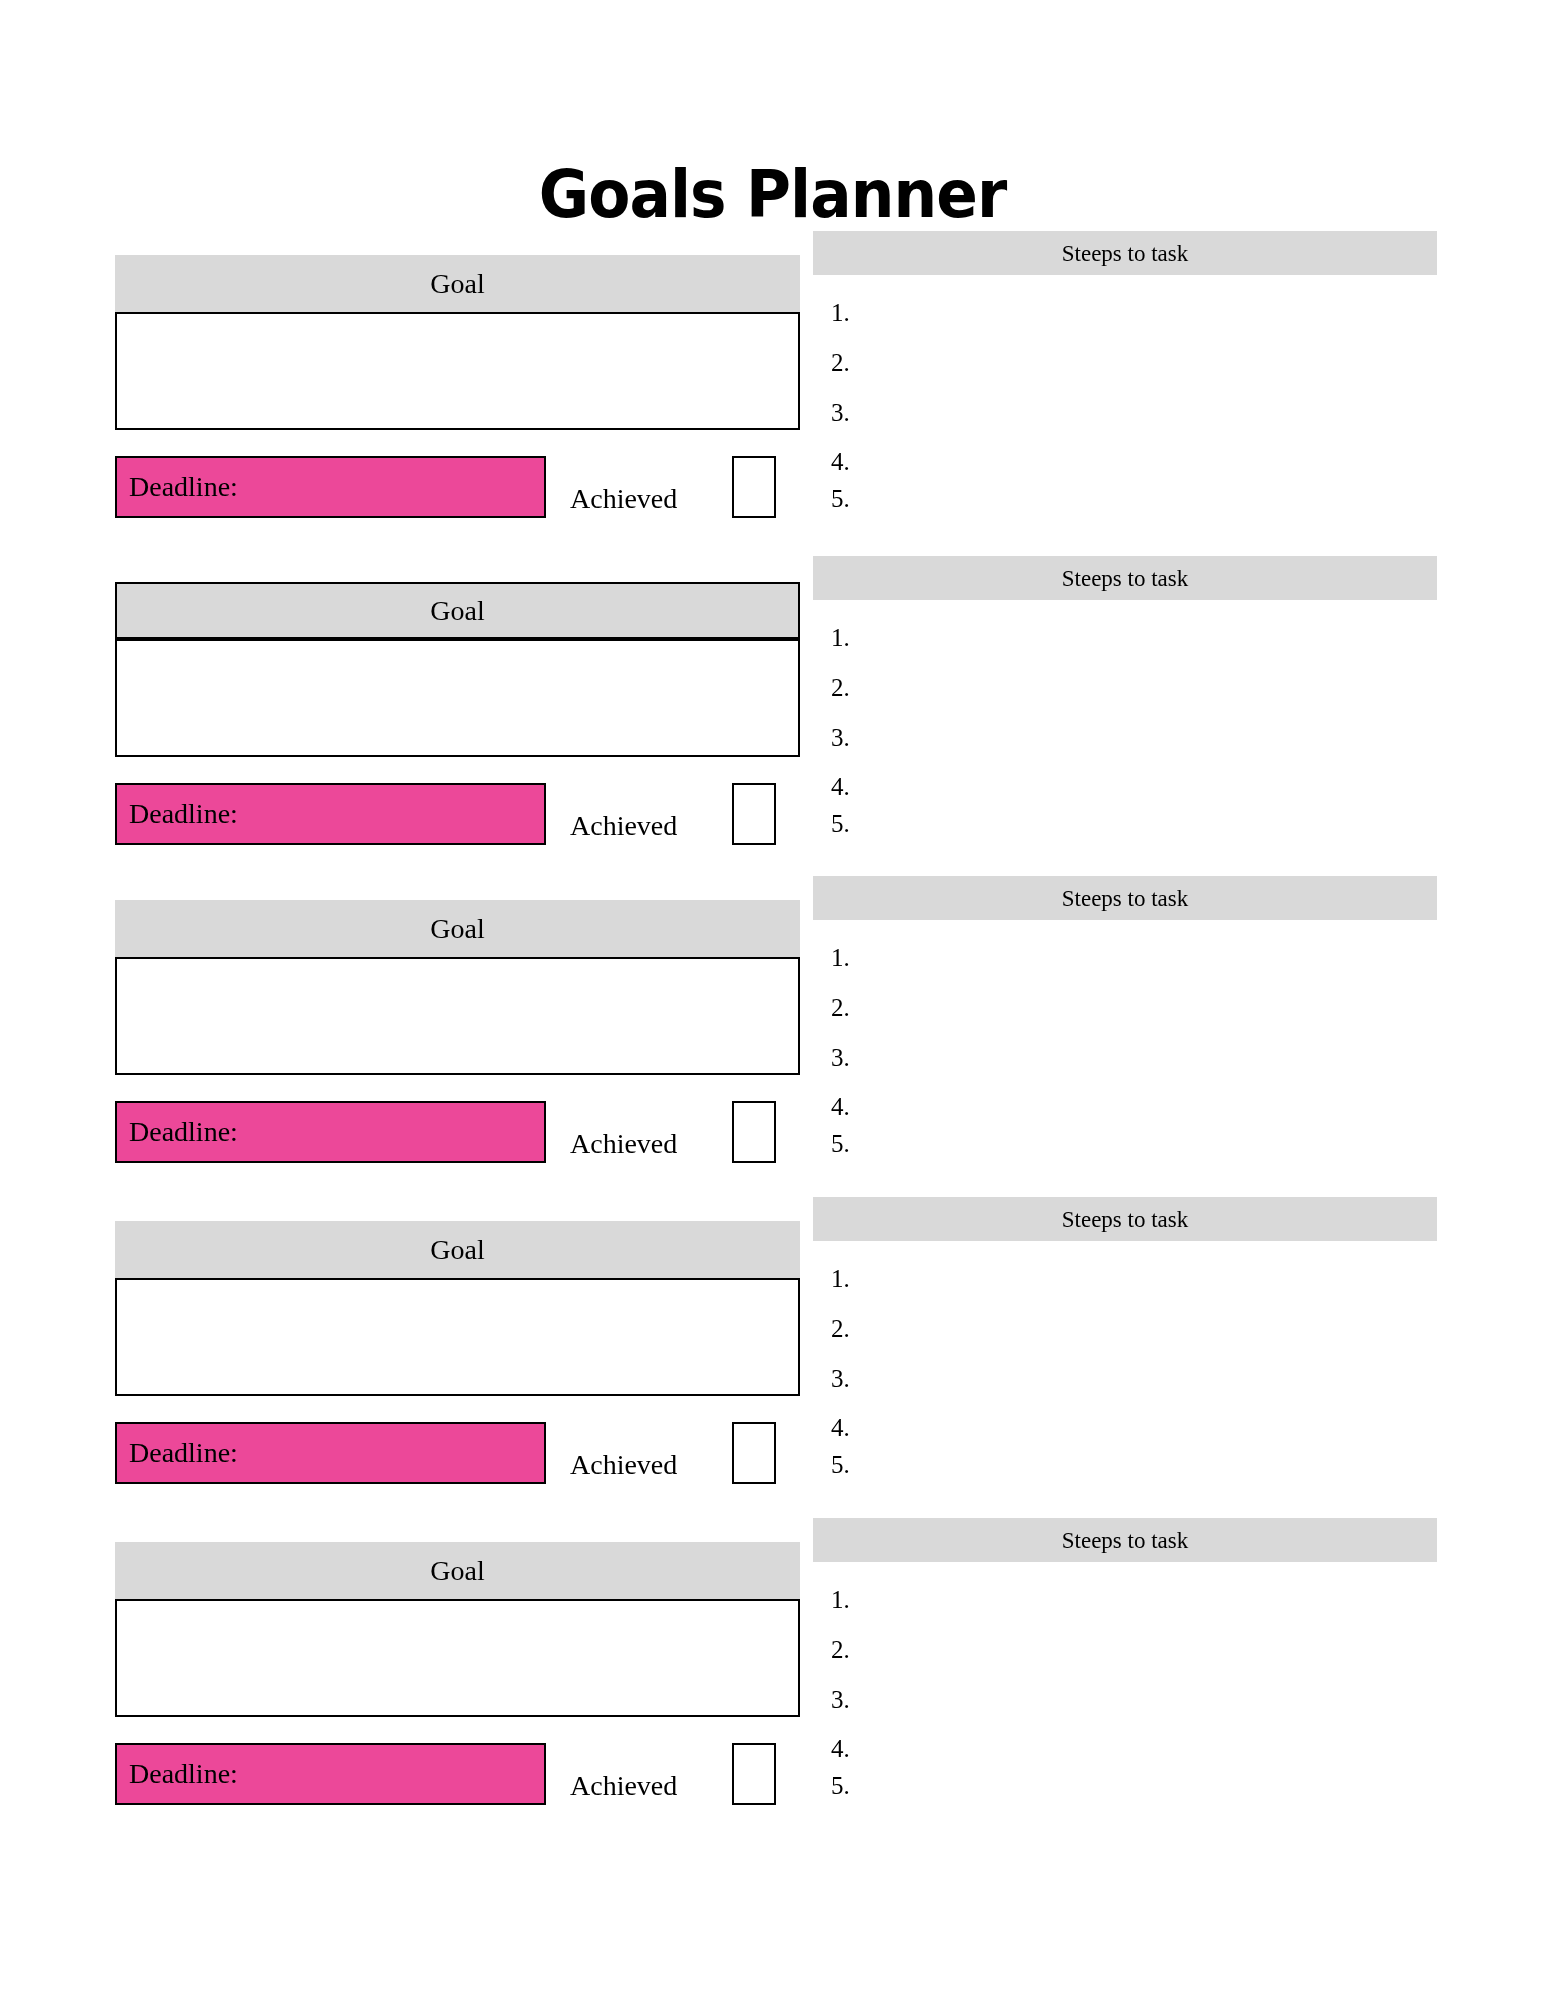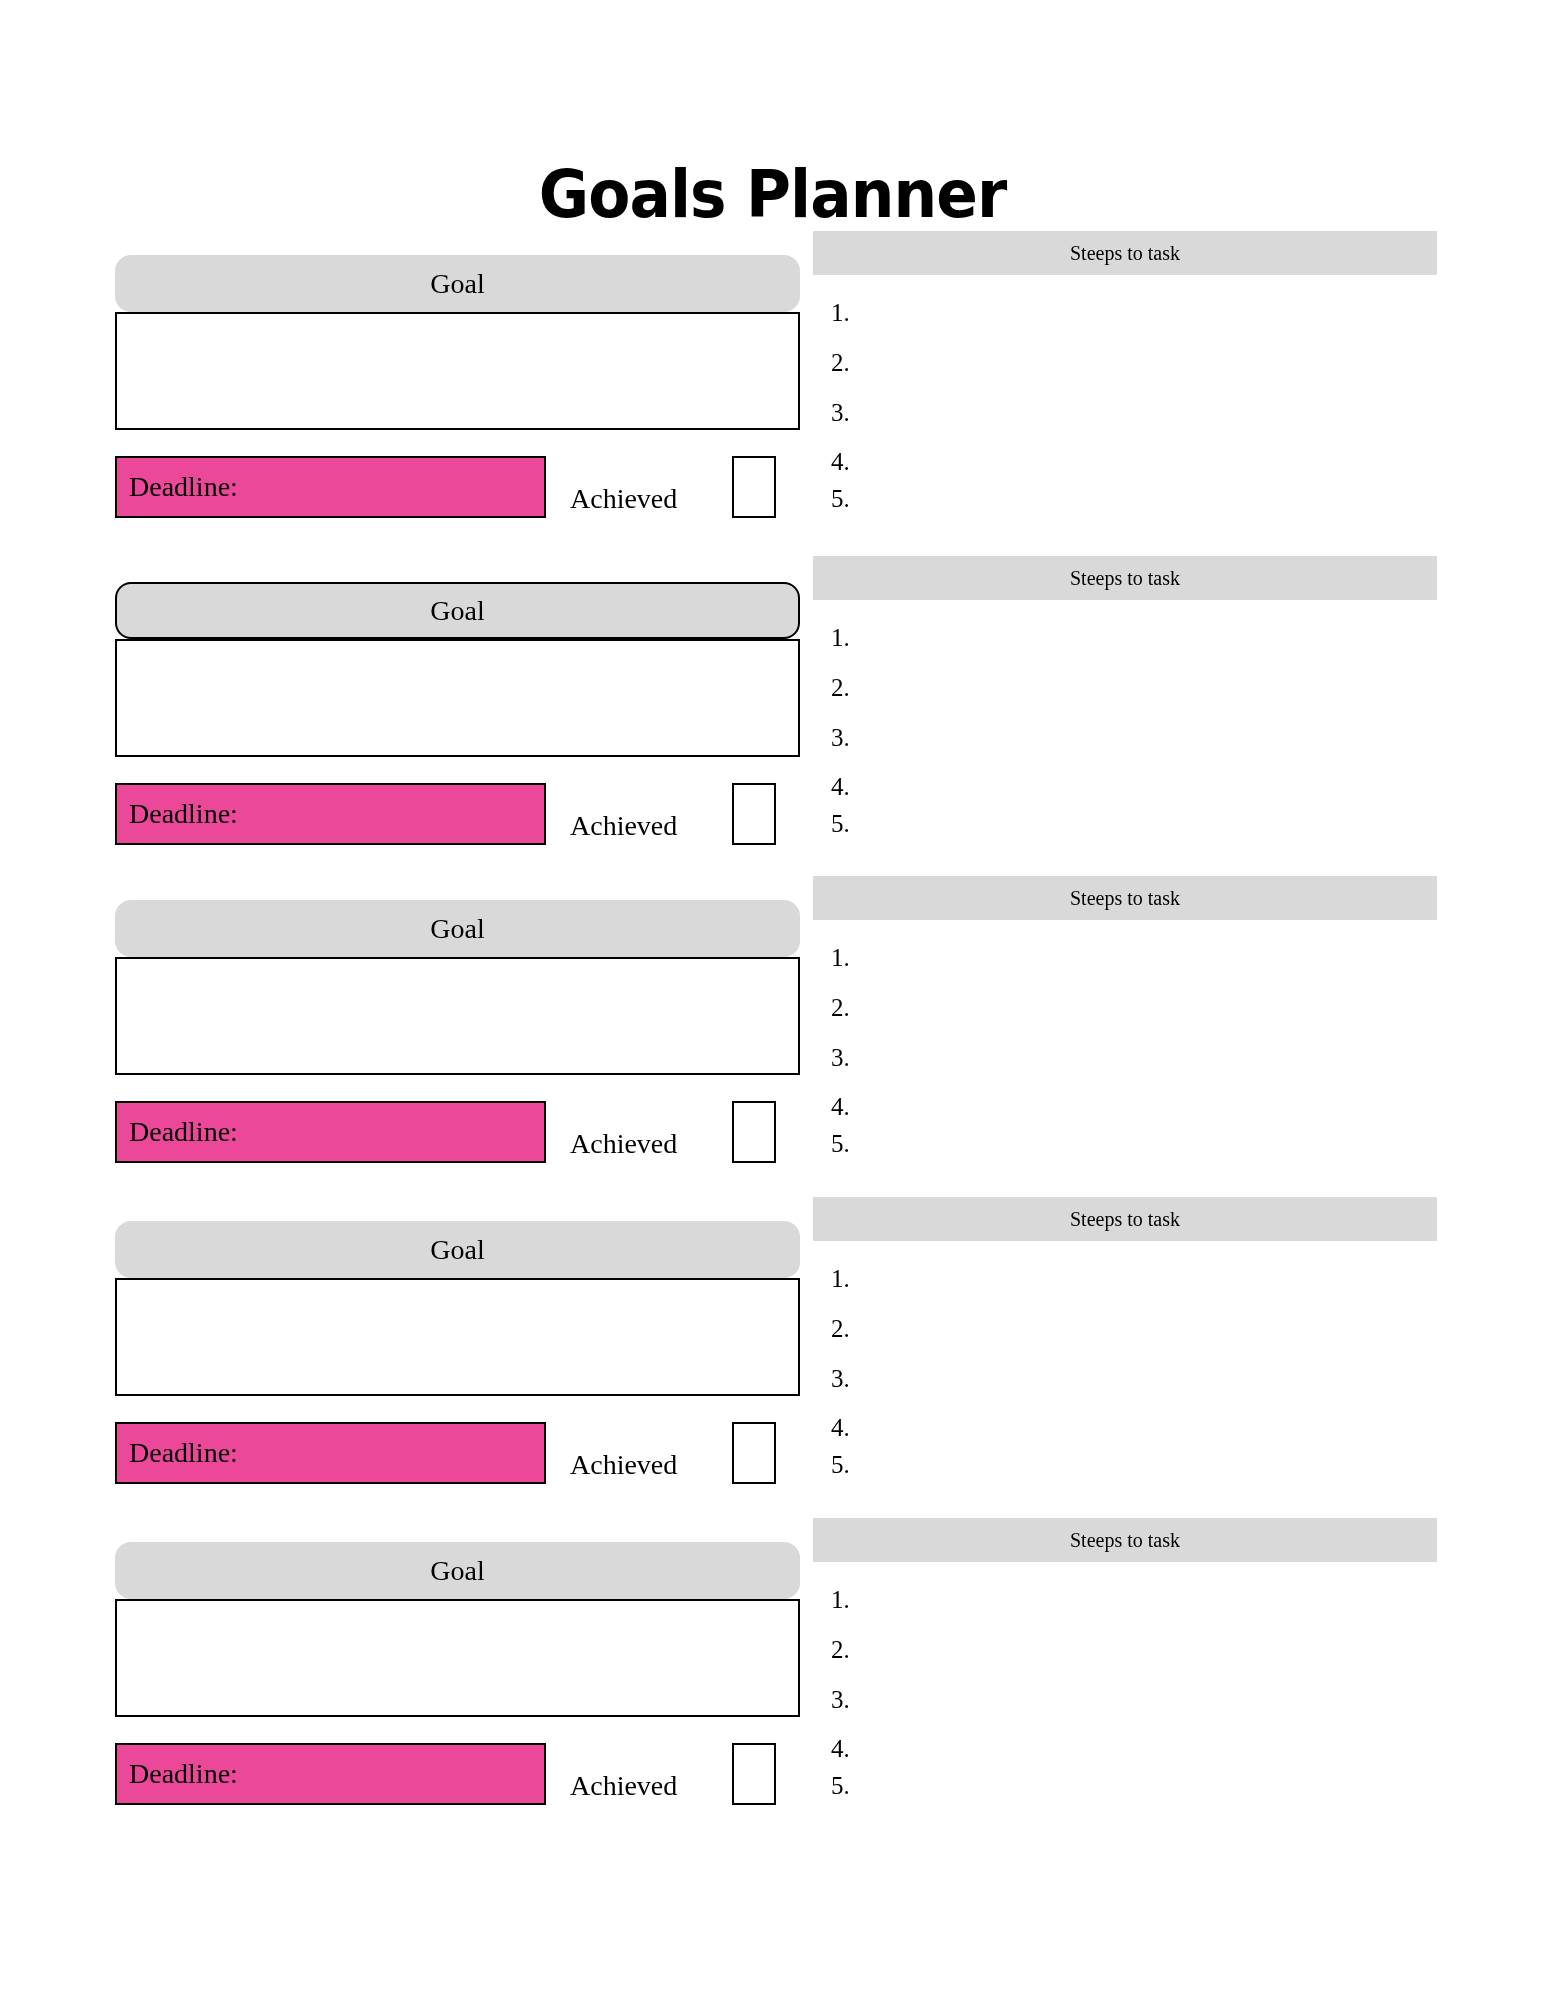--- a/index.html
+++ b/index.html
@@ -56,21 +56,20 @@
 
   .goal-header {
     box-sizing: border-box;
     height: 57px;
     background: #d9d9d9;
     display: flex;
     align-items: center;
     justify-content: center;
     font-size: 28px;
     line-height: 1;
-    border-radius: 16px;
   }
   .goal-header.bordered {
     border: 2px solid #000000;
   }
 
   .goal-box {
     box-sizing: border-box;
     height: 118px;
     border: 2px solid #000000;
     background: #ffffff;
@@ -128,21 +127,21 @@
     width: 624px;
   }
 
   .steps-header {
     box-sizing: border-box;
     height: 44px;
     background: #d9d9d9;
     display: flex;
     align-items: center;
     justify-content: center;
-    font-size: 20px;
+    font-size: 23px;
     line-height: 1;
   }
 
   .steps-list {
     position: relative;
     margin: 0;
     padding: 0;
     list-style: none;
     height: 200px;
   }

